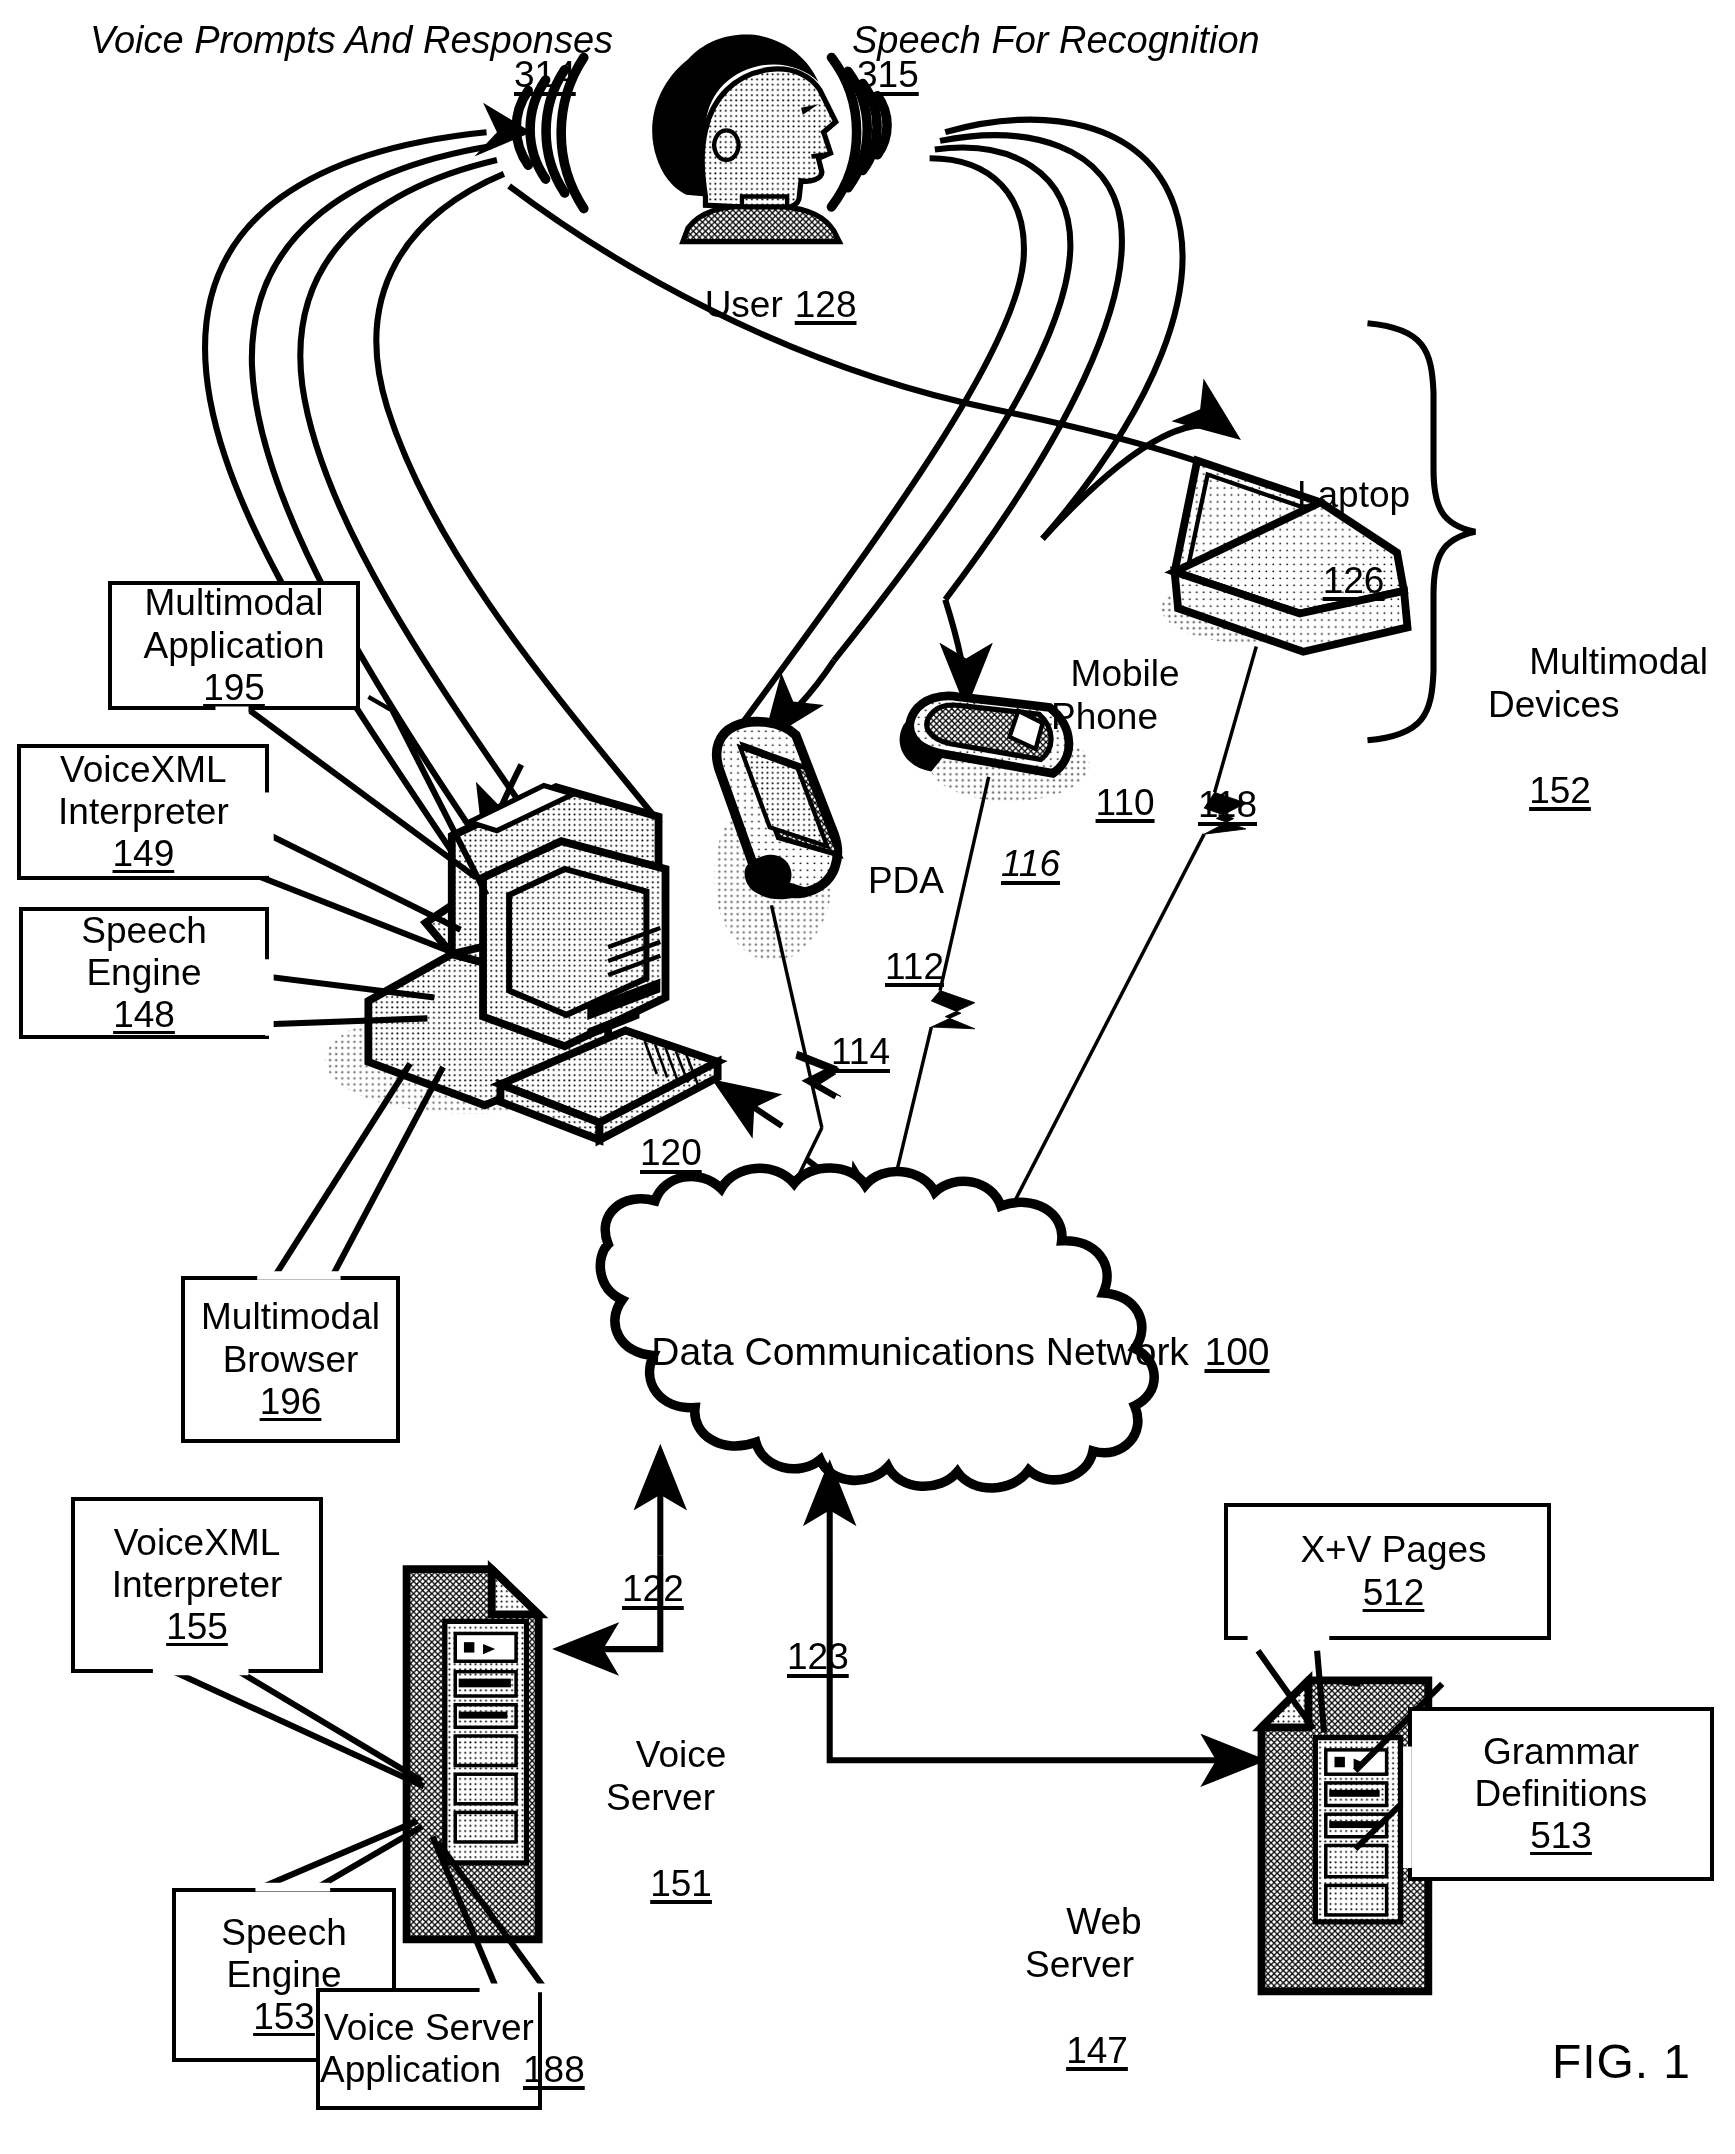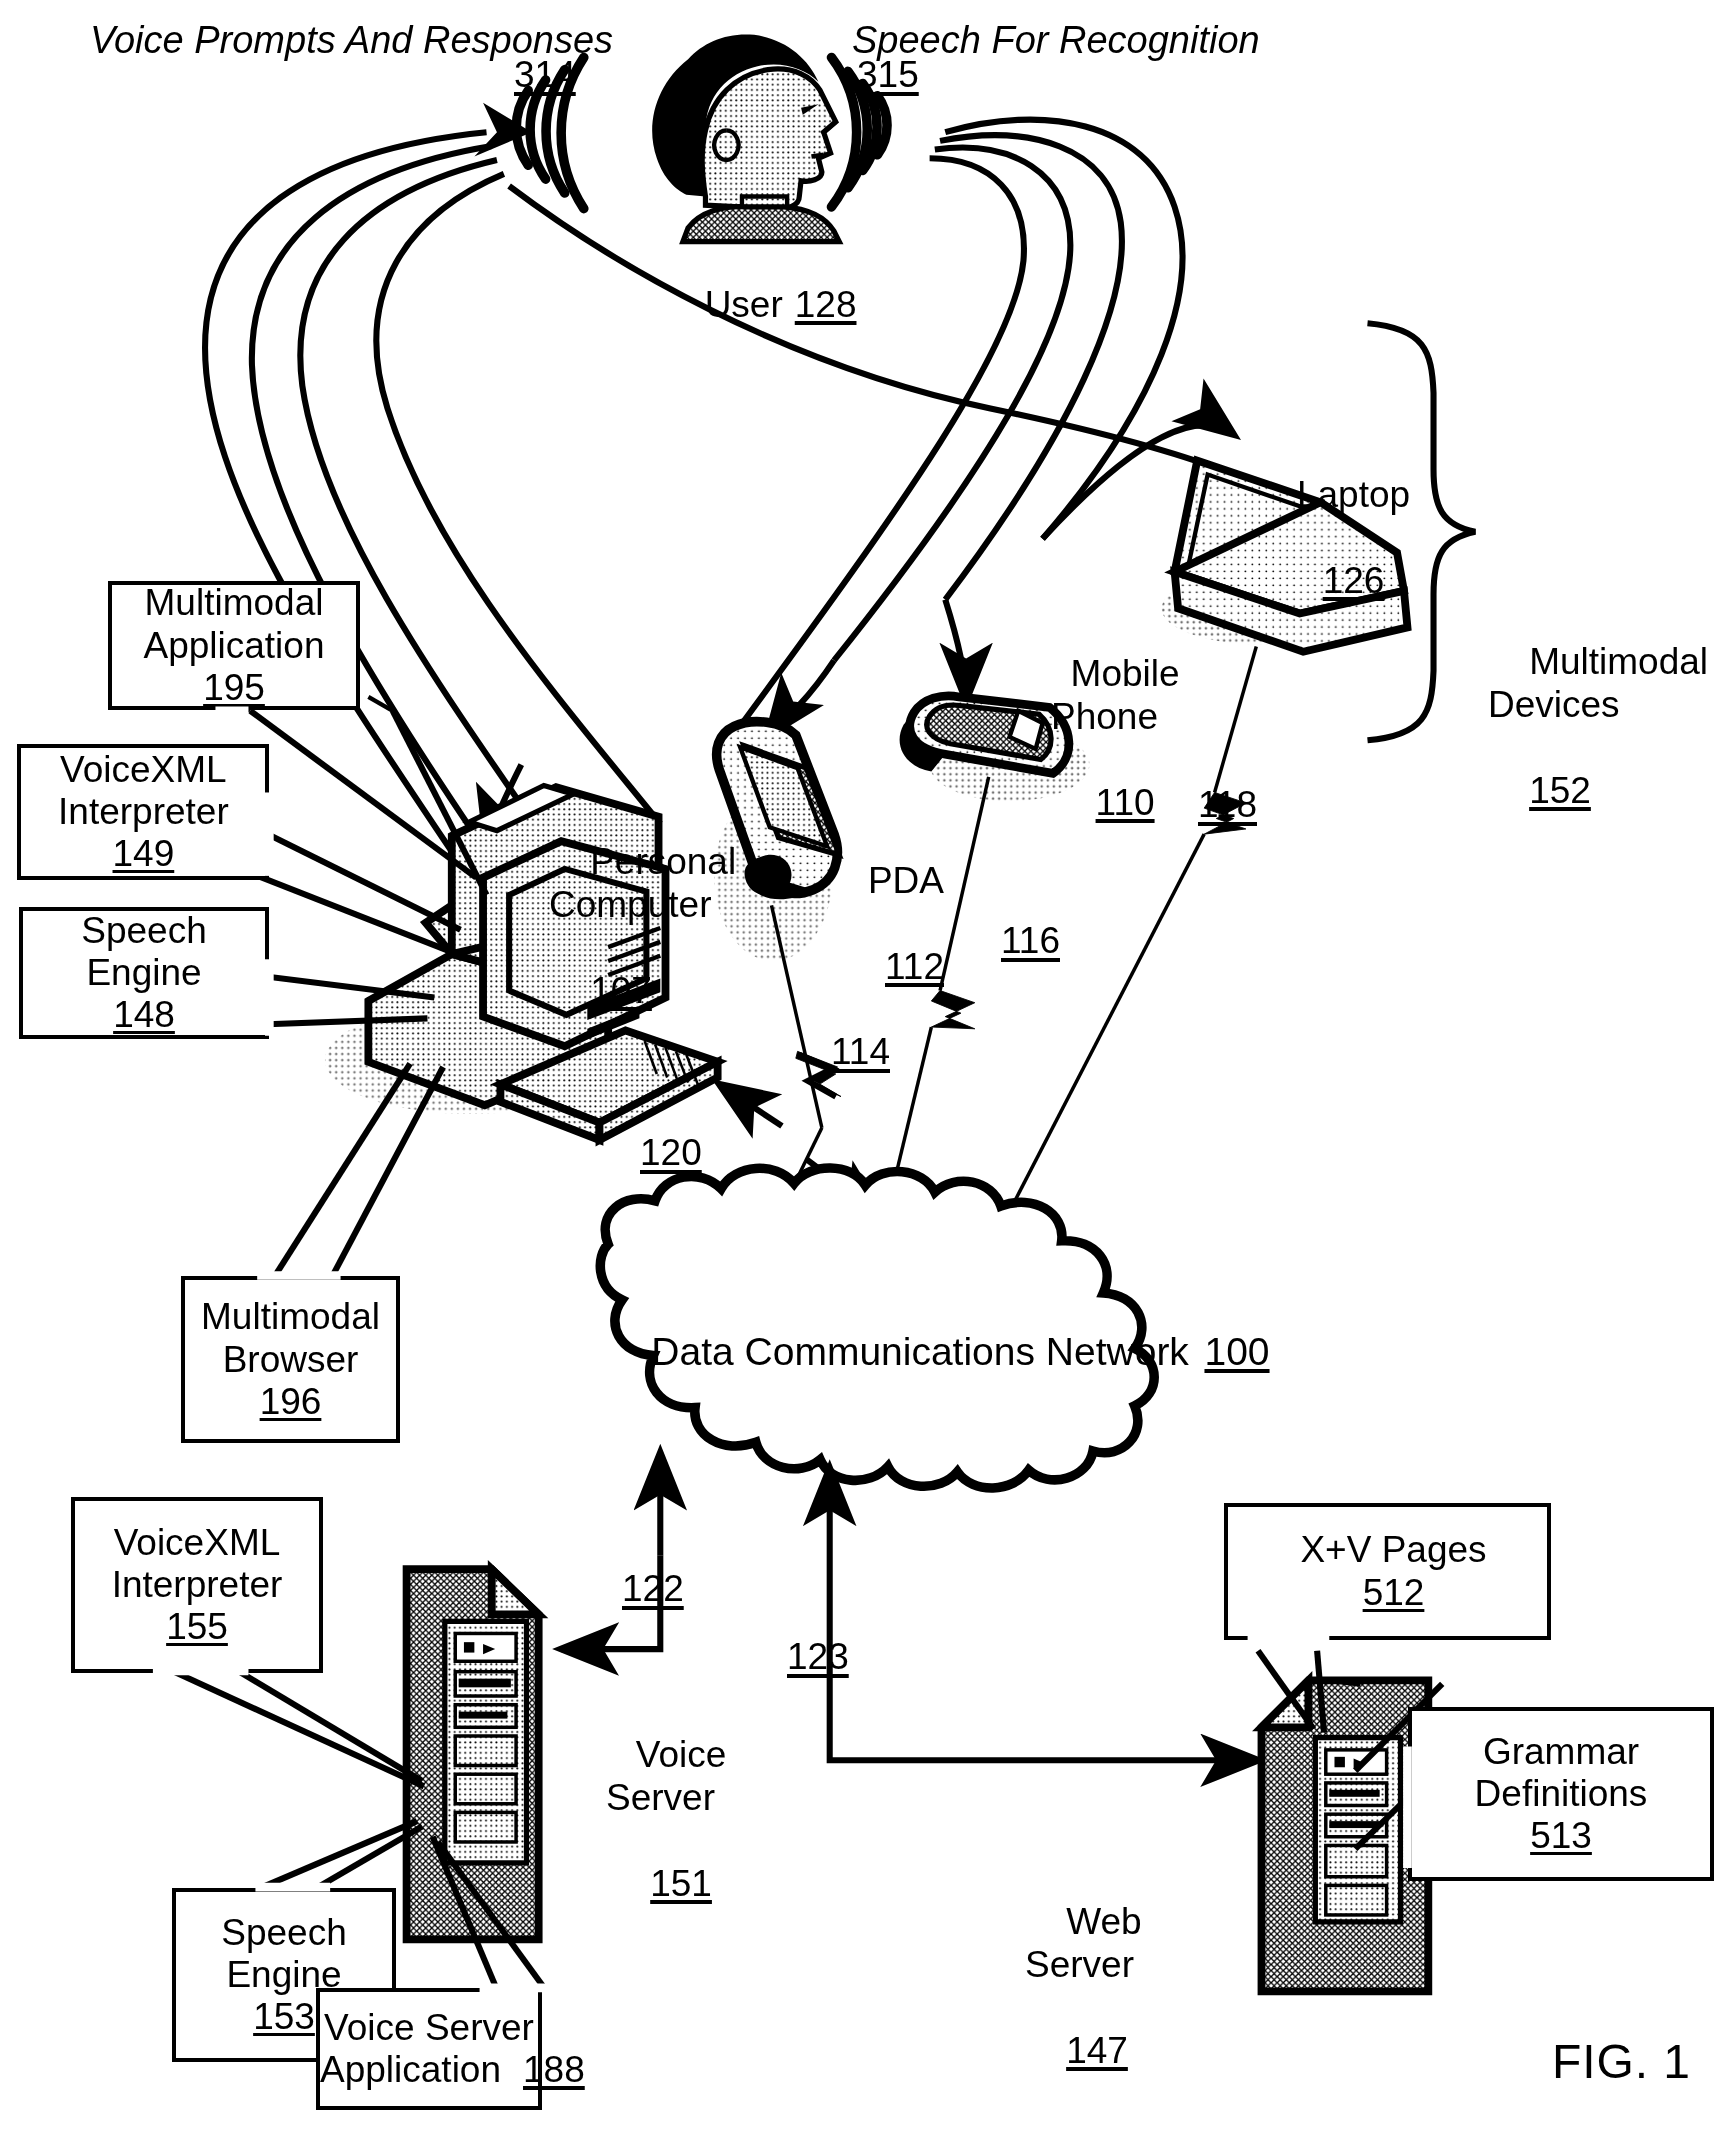--- a/index.html
+++ b/index.html
@@ -330,32 +330,28 @@
   <div class="devlabel" style="left:1022px;top:610px;width:165px;">
     <span>Mobile<br>Phone</span><br>
     <span class="u">110</span>
   </div>
 
   <div class="devlabel" style="left:822px;top:817px;width:122px;text-align:right;">
     <span>PDA</span><br>
     <span class="u">112</span>
   </div>
 
-  <div class="devlabel" style="left:549px;top:798px;width:235px;text-align:left;">
-    <span>Personal<br>Computer</span><br>
-    <span class="u">107</span>
-  </div>
 
   <div class="devlabel" style="left:1488px;top:598px;width:226px;text-align:left;">
     <span>Multimodal<br>Devices</span><br>
     <span class="u">152</span>
   </div>
 
   <div class="reftag" style="left:1198px;top:784px;">118</div>
-  <div class="reftag" style="left:1001px;top:920px;">116</div>
+  <div class="reftag" style="left:1001px;top:843px;font-style:italic;">116</div>
   <div class="reftag" style="left:831px;top:1031px;">114</div>
   <div class="reftag" style="left:640px;top:1132px;">120</div>
   <div class="reftag" style="left:622px;top:1568px;">122</div>
   <div class="reftag" style="left:787px;top:1636px;">123</div>
 
   <div class="plain" style="left:608px;top:1286px;width:608px;font-size:39px;">
     <span>Data Communications Network</span><span class="u" style="margin-left:15.6px;">100</span>
   </div>
 
   <div class="devlabel" style="left:556px;top:1691px;width:209px;text-align:center;">

